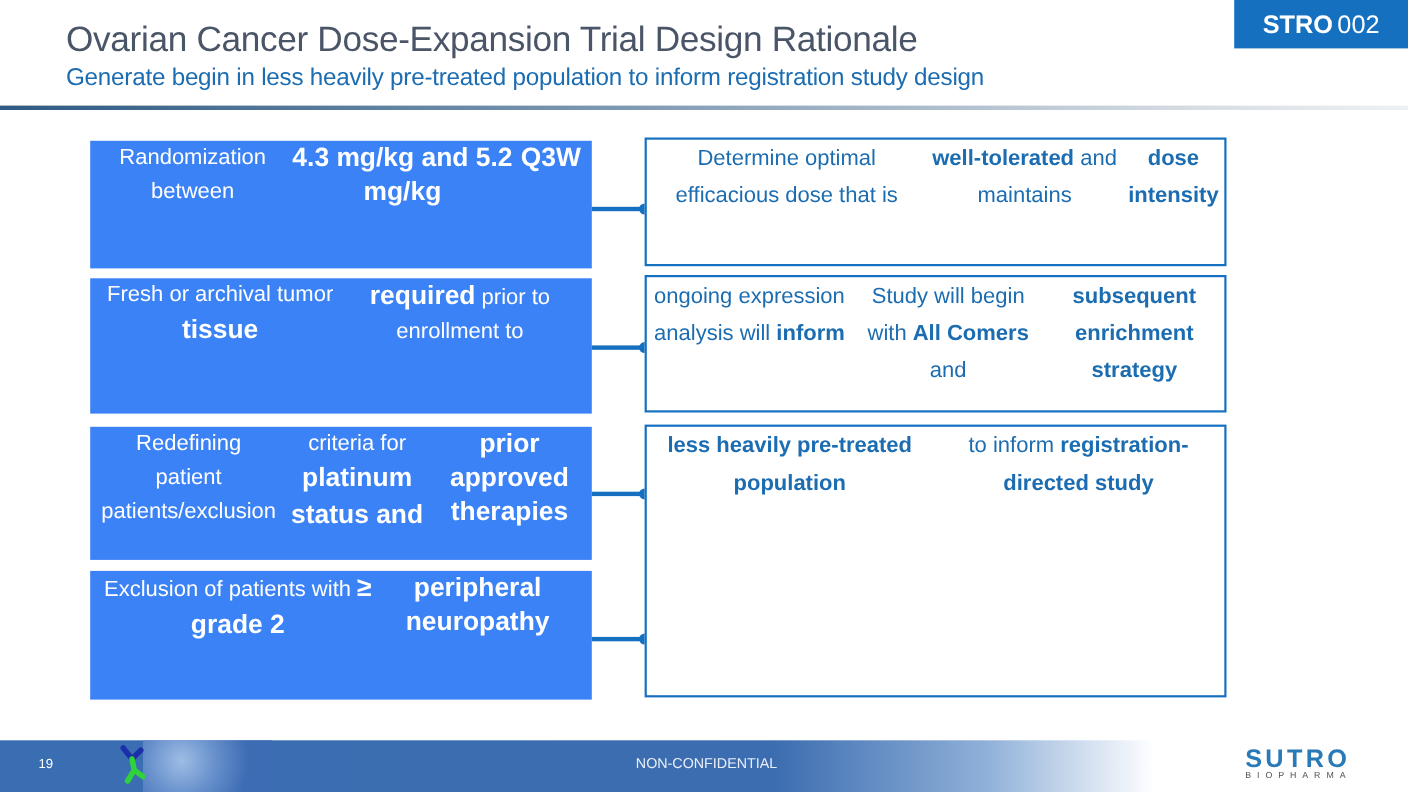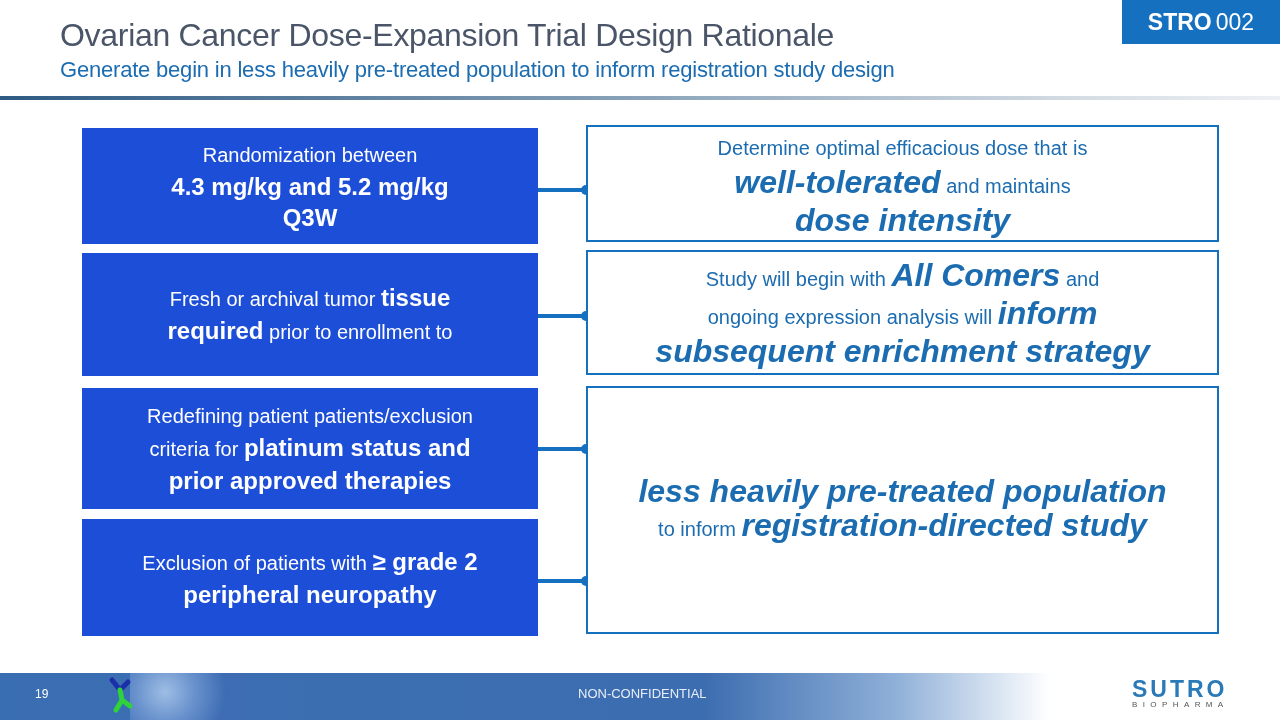--- a/index.html
+++ b/index.html
@@ -2,26 +2,26 @@
 <html><head>
 <meta charset="utf-8">
 <style>
   html, body { margin:0; padding:0; }
   body { width:1280px; height:720px; position:relative; overflow:hidden; background:#ffffff; font-family:"Liberation Sans", sans-serif; }
   .title { position:absolute; left:60px; top:17px; font-size:32px; color:#4a5568; letter-spacing:-0.3px; white-space:nowrap; }
   .subtitle { position:absolute; left:60px; top:57px; font-size:22px; color:#1b6cb0; white-space:nowrap; letter-spacing:-0.2px; }
   .divider { position:absolute; left:0; top:96px; width:1280px; height:4px; background:linear-gradient(to right,#2e5a83 0%,#7f9ab3 45%,#d6dde4 85%,#eef1f4 100%); }
   .badge { position:absolute; left:1122px; top:0; width:158px; height:44px; background:#1670c0; color:#fff; font-size:23px; display:flex; align-items:center; justify-content:center; gap:4px; }
   .badge .b { font-weight:bold; }
-  .lbox { position:absolute; left:82px; width:456px; background:#1d4ed8; color:#fff; text-align:center; display:flex; flex-direction:column; justify-content:center; box-sizing:border-box; padding:0 10px; }
+  .lbox { position:absolute; left:82px; width:456px; background:#3b82f6; color:#fff; text-align:center; display:flex; flex-direction:row; justify-content:center; box-sizing:border-box; padding:0 10px; }
   .lbox .reg { font-size:20px; line-height:31px; }
   .lbox .big { font-size:24px; font-weight:bold; }
-  .rbox { position:absolute; left:586px; width:633px; border:2px solid #1670c0; box-sizing:border-box; color:#1b6cb0; text-align:center; display:flex; flex-direction:column; justify-content:center; background:#fff; }
+  .rbox { position:absolute; left:586px; width:529px; border:2px solid #1670c0; box-sizing:border-box; color:#1b6cb0; text-align:center; display:flex; flex-direction:row; justify-content:center; background:#fff; }
   .rbox .line { font-size:20px; line-height:34px; }
-  .rbox .big { font-size:32px; font-weight:bold;font-style:italic; }
+  .rbox .big { font-size:20px; font-weight:bold; }
   .conn { position:absolute; height:4px; background:#1670c0; left:538px; width:48px; }
   .dot { position:absolute; width:10px; height:10px; border-radius:50%; background:#1670c0; left:581px; }
   .footer { position:absolute; left:0; top:673px; width:1280px; height:47px; background:linear-gradient(to right,#3a6eb2 0%,#3c6db0 55%,#8fb0d8 70%,#ffffff 82%,#ffffff 100%); }
   .cells { position:absolute; left:130px; top:673px; width:117px; height:47px; background:radial-gradient(circle at 30% 40%, #a9c6ea 0%, #6d95cf 35%, #3e6cb4 70%); opacity:0.9; }
   .antibody { position:absolute; left:108px; top:676px; width:26px; height:40px; }
   .pagenum { position:absolute; left:35px; top:687px; font-size:12px; color:#fff; }
   .conf { position:absolute; left:578px; top:686px; font-size:13px; color:#e8eef8; }
   .logo { position:absolute; left:1132px; top:678px; color:#2b7ab8; }
   .logo .main { font-size:23px; font-weight:bold; letter-spacing:3px; line-height:22px; }
   .logo .sub { font-size:8px; letter-spacing:5.4px; color:#555; line-height:10px; }
@@ -64,22 +64,22 @@
 <div class="dot" style="top:444px;"></div>
 <div class="conn" style="top:579px;"></div>
 <div class="dot" style="top:576px;"></div>
 
 <div class="rbox" style="top:125px;height:117px;">
   <div class="line">Determine optimal efficacious dose that is</div>
   <div class="line"><span class="big">well-tolerated</span><span> and maintains</span></div>
   <div class="line big">dose intensity</div>
 </div>
 <div class="rbox" style="top:250px;height:125px;">
+  <div class="line"><span>ongoing expression analysis will </span><span class="big">inform</span></div>
   <div class="line"><span>Study will begin with </span><span class="big">All Comers</span><span> and</span></div>
-  <div class="line"><span>ongoing expression analysis will </span><span class="big">inform</span></div>
   <div class="line big">subsequent enrichment strategy</div>
 </div>
 <div class="rbox" style="top:386px;height:248px;">
   <div class="line big">less heavily pre-treated population</div>
   <div class="line"><span>to inform </span><span class="big">registration-directed study</span></div>
 </div>
 
 <div class="footer"></div>
 <div class="cells"></div>
 <svg class="antibody" viewBox="0 0 26 40">

